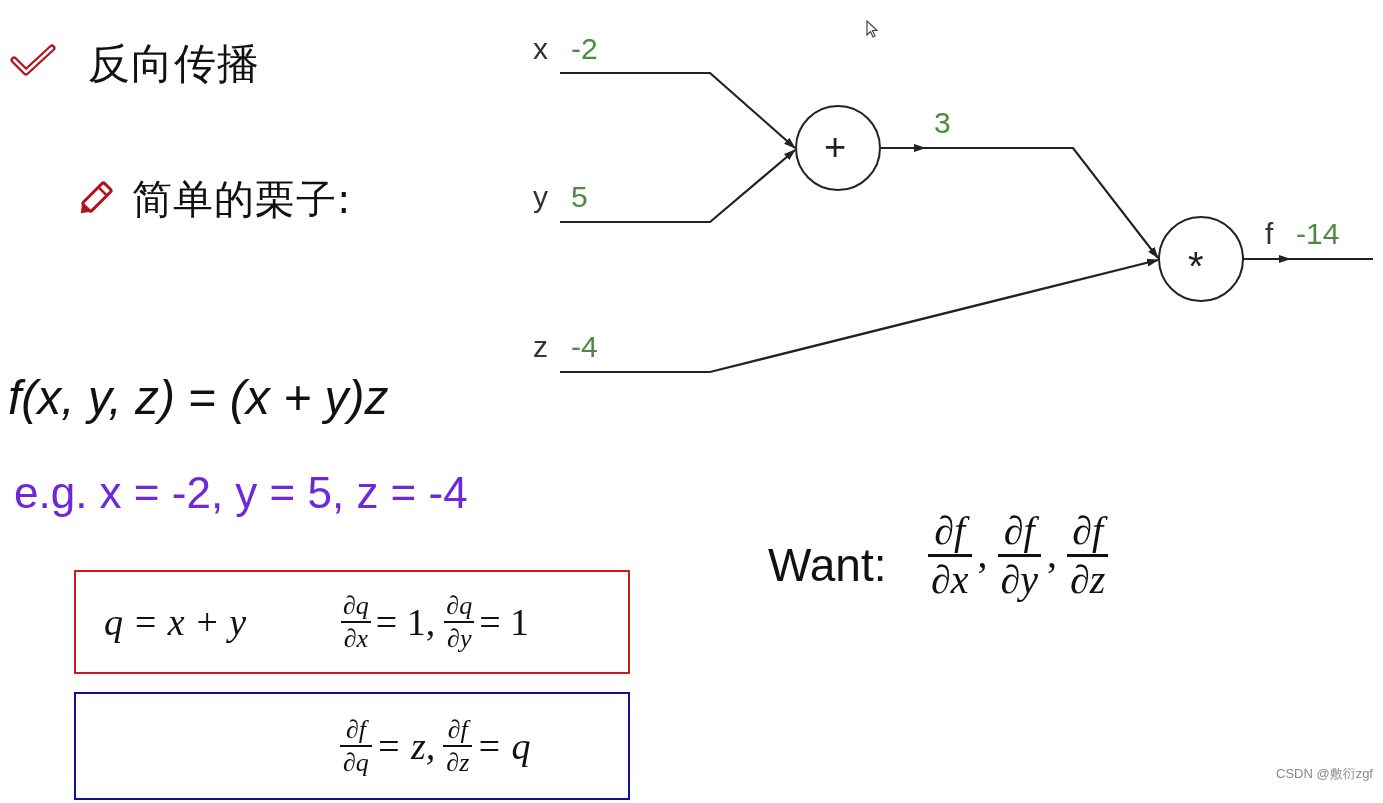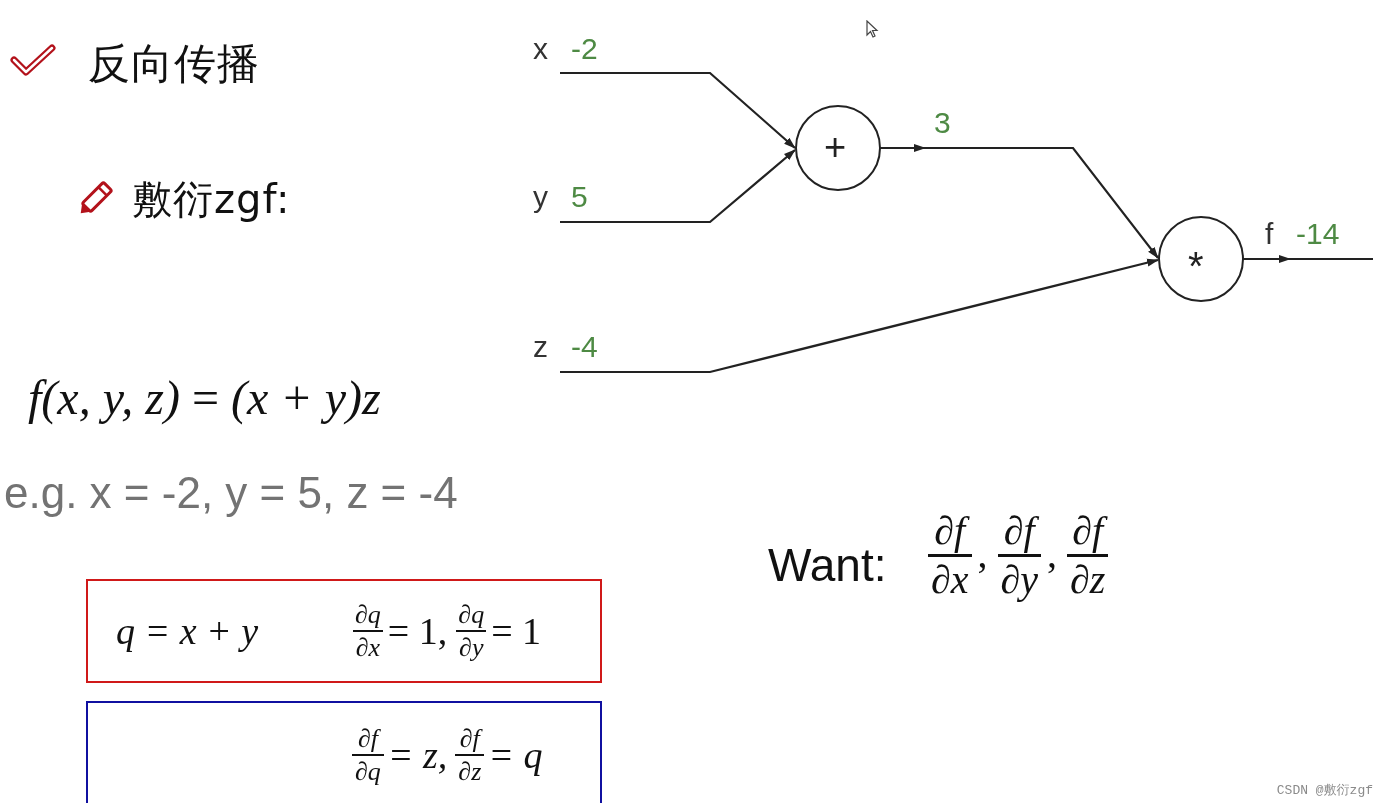--- a/index.html
+++ b/index.html
@@ -1,58 +1,58 @@
 <!DOCTYPE html>
 <html><head>
 <meta charset="utf-8">
 <style>
   html,body{margin:0;padding:0;}
   body{width:1383px;height:803px;background:#ffffff;position:relative;overflow:hidden;font-family:"Liberation Sans",sans-serif;color:#111;}
   .abs{position:absolute;text-align:right;}
   .title{left:88px;top:36px;font-size:42px;font-family:"DejaVu Sans",sans-serif;color:#111;letter-spacing:1px;}
   .subtitle{left:132px;top:172px;font-size:40px;font-family:"DejaVu Sans",sans-serif;color:#111;letter-spacing:1px;}
-  .formula{left:8px;top:370px;font-size:48px;font-family:Liberation Serif, serif;font-style:italic;color:#111;margin-left:20px;}
+  .formula{left:8px;top:370px;font-size:48px;font-family:Liberation Sans, sans-serif;font-style:italic;color:#111;}
   .formula .up{font-style:normal;}
-  .example{left:4px;top:468px;font-size:44px;color:#737373;}
-  .box{left:86px;width:516px;height:104px;box-sizing:border-box;border:2.5px solid;margin-top:9px;}
+  .example{left:14px;top:468px;font-size:44px;color:#6d28d9;}
+  .box{left:74px;width:556px;height:104px;box-sizing:border-box;border:2.5px solid;}
   .box.red{top:570px;border-color:#d01919;}
   .box.blue{top:692px;border-color:#1010a0;height:108px;}
   .eq{position:absolute;top:0;bottom:0;display:flex;align-items:center;font-family:"Liberation Serif","DejaVu Serif",serif;font-style:italic;font-size:38px;color:#111;}
   .eq .up{font-style:normal;}
   .frac{display:inline-flex;flex-direction:column;align-items:center;vertical-align:middle;font-size:26px;line-height:1.05;margin:0 4px;}
   .frac .num{padding:0 3px 2px;}
   .frac .den{border-top:2px solid #111;padding:2px 3px 0;}
   .want{left:740px;top:538px;font-size:46px;color:#111;margin-left:28px;}
   .want-fracs{left:924px;top:510px;display:flex;align-items:flex-end;font-family:"Liberation Serif","DejaVu Serif",serif;font-style:italic;color:#111;}
   .want-fracs .frac{font-size:40px;}
   .want-fracs .frac .den{border-top:3px solid #111;}
   .want-fracs .comma{font-size:40px;font-style:normal;margin:0 6px 24px 2px;}
   .lbl{font-size:30px;color:#333;}
   .val{font-size:30px;color:#4e8a44;}
-  .wm{right:10px;bottom:4px;font-size:13px;color:#8a8a8a;font-family:Liberation Mono, monospace;}
+  .wm{right:10px;bottom:20px;font-size:13px;color:#8a8a8a;}
   svg.graph{position:absolute;left:0;top:0;}
   .icon{position:absolute;}
 </style>
 </head>
 <body>
 
 <svg class="icon" style="left:10px;top:44px" width="46" height="34" viewBox="0 0 46 34">
   <path d="M4 16 L16 28 L42 4" fill="none" stroke="#b3121b" stroke-width="7" stroke-linejoin="round" stroke-linecap="round"></path>
   <path d="M4 16 L16 28 L42 4" fill="none" stroke="#ffffff" stroke-width="2.5" stroke-linejoin="round" stroke-linecap="round"></path>
 </svg>
 <div class="abs title">反向传播</div>
 
 <svg class="icon" style="left:74px;top:174px" width="46" height="46" viewBox="0 0 46 46">
   <g transform="rotate(-45 23 23)">
     <rect x="8" y="17" width="30" height="12" rx="2" fill="#fff" stroke="#b3121b" stroke-width="3"></rect>
     <line x1="31" y1="17" x2="31" y2="29" stroke="#b3121b" stroke-width="2.5"></line>
     <path d="M8 17 L0 23 L8 29 Z" fill="#b3121b"></path>
   </g>
 </svg>
-<div class="abs subtitle">敷衍zgf:</div>
+<div class="abs subtitle">简单的栗子:</div>
 
 <div class="abs formula">
   <span>f(x, y, z)</span>
   <span class="up">=</span>
   <span>(x + y)z</span>
 </div>
 
 <div class="abs example">e.g. x = -2, y = 5, z = -4</div>
 
 <svg class="graph" width="1383" height="420" viewBox="0 0 1383 420">

